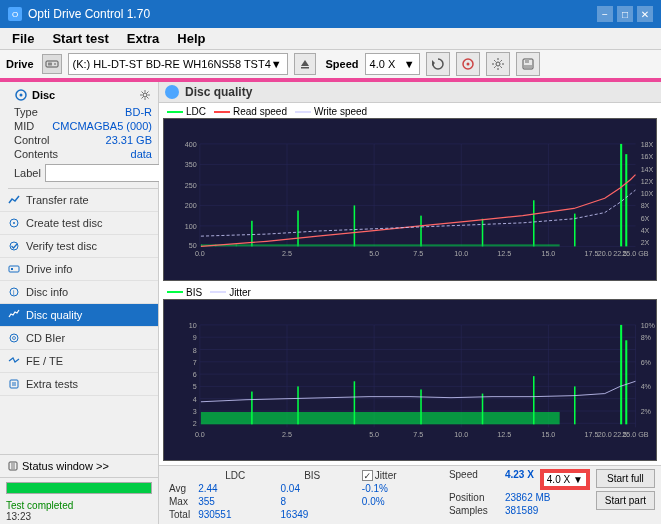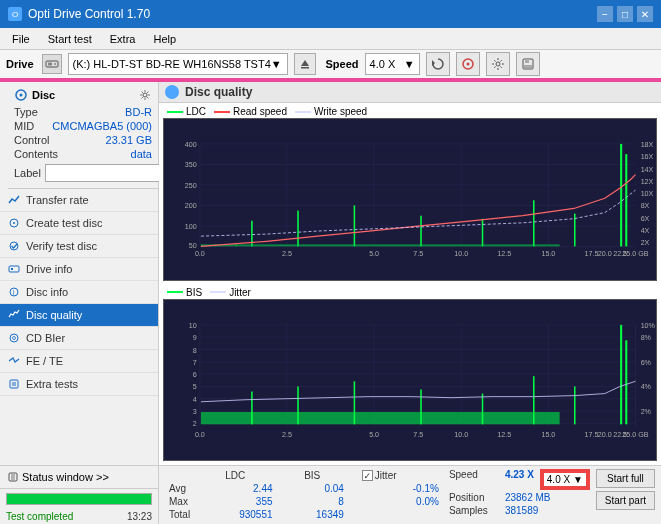--- a/index.html
+++ b/index.html
@@ -7,21 +7,21 @@
     
     
     .title-bar { background: #1a6fc4; color: white; height: 28px; display: flex; align-items: center; justify-content: space-between; padding: 0 8px; }
     .title-bar-left { display: flex; align-items: center; gap: 6px; font-size: 12px; }
     .title-bar-icon { width: 14px; height: 14px; background: #4da6ff; border-radius: 2px; display: flex; align-items: center; justify-content: center; font-size: 8px; color: white; }
     .title-bar-controls { display: flex; gap: 4px; }
     .title-btn { width: 16px; height: 16px; background: rgba(255,255,255,0.3); border: none; color: white; font-size: 10px; cursor: pointer; display: flex; align-items: center; justify-content: center; }
 
     
     .menu-bar { background: #f0f0f0; border-bottom: 1px solid #ccc; height: 22px; display: flex; align-items: center; padding: 0 4px; gap: 2px; }
-    .menu-item { padding: 2px 8px; cursor: pointer; font-size: 11px; }
+    .menu-item { padding: 2px 8px; cursor: pointer; font-size: 13px; font-weight: bold; }
 
     
     .drive-toolbar { background: #f5f5f5; border-bottom: 4px solid #ec4899; height: 32px; display: flex; align-items: center; padding: 0 6px; gap: 6px; }
     .drive-label { font-size: 11px; font-weight: bold; margin-right: 2px; }
     .drive-select { display: flex; align-items: center; background: white; border: 1px solid #aaa; height: 22px; padding: 0 4px; font-size: 11px; min-width: 220px; justify-content: flex-start; cursor: pointer; }
     .eject-btn { width: 22px; height: 22px; background: #e8e8e8; border: 1px solid #aaa; display: flex; align-items: center; justify-content: center; cursor: pointer; }
     .speed-label { font-size: 11px; font-weight: bold; margin-left: 4px; }
     .speed-select { background: white; border: 1px solid #aaa; height: 22px; padding: 0 4px; font-size: 11px; min-width: 55px; display: flex; align-items: center; justify-content: space-between; cursor: pointer; }
     .toolbar-icon-btn { width: 24px; height: 24px; background: #e8e8e8; border: 1px solid #aaa; display: flex; align-items: center; justify-content: center; cursor: pointer; font-size: 12px; }
 
@@ -45,36 +45,36 @@
     
     .nav-section { flex: 1; display: flex; flex-direction: column; }
     .nav-item { display: flex; align-items: center; gap: 6px; padding: 5px 8px; cursor: pointer; font-size: 11px; color: #333; border-bottom: 1px solid #e0e0e0; }
     .nav-item.active { background: #1a6fc4; color: white; }
     
     
     .status-bar { border-top: 1px solid #ccc; }
     .status-window-btn { display: flex; align-items: center; gap: 4px; padding: 5px 8px; cursor: pointer; font-size: 11px; border-bottom: 1px solid #ccc; }
     .progress-bar-container { height: 12px; background: #e0e0e0; margin: 4px 6px; border: 1px solid #aaa; }
     .progress-bar-fill { height: 100%; background: #00cc44; width: 100%; }
-    .status-text-row { display: flex; justify-content: space-between; padding: 2px 6px; font-size: 10px; }
+    .status-text-row { display: flex; justify-content: space-between; padding: 2px 6px; font-size: 10px; flex-direction: column; }
     .status-completed { color: #008800; }
     .status-time { color: #333; }
 
     
     .content-area { flex: 1; background: white; display: flex; flex-direction: column; overflow: hidden; }
     .content-header { background: #e8e8e8; border-bottom: 1px solid #ccc; padding: 3px 6px; display: flex; align-items: center; gap: 6px; }
     .content-header-icon { width: 14px; height: 14px; background: #4da6ff; border-radius: 50%; }
     .content-title { font-size: 12px; font-weight: bold; color: #333; }
     
     
     .stats-footer { background: #f0f0f0; border-top: 1px solid #ccc; padding: 3px 6px; display: flex; gap: 6px; align-items: flex-start; }
     .stats-table { flex: 1; }
     .stats-table table { width: 100%; border-collapse: collapse; font-size: 10px; }
     .stats-table th { color: #333; text-align: center; padding: 1px 4px; font-weight: normal; }
-    .stats-table td { text-align: right; padding: 1px 4px; color: #0055cc; }
+    .stats-table td { text-align: left; padding: 1px 4px; color: #0055cc; }
     .stats-table td.label { color: #333; text-align: left; margin-left: 10px; }
     .right-stats { display: flex; flex-direction: column; gap: 2px; font-size: 10px; }
     .right-stat-row { display: flex; gap: 6px; }
     .stat-label { color: #333; min-width: 50px; }
     .stat-value { color: #0055cc; min-width: 60px; }
     .speed-display { color: #0055cc; font-weight: bold; }
     .action-buttons { display: flex; flex-direction: column; gap: 3px; }
     .action-btn { background: #e8e8e8; border: 1px solid #aaa; padding: 3px 8px; font-size: 10px; cursor: pointer; white-space: nowrap; }
     .speed-selector { background: white; border: 4px solid #ef4444; padding: 1px 3px; font-size: 10px; min-width: 50px; }
   </style>

